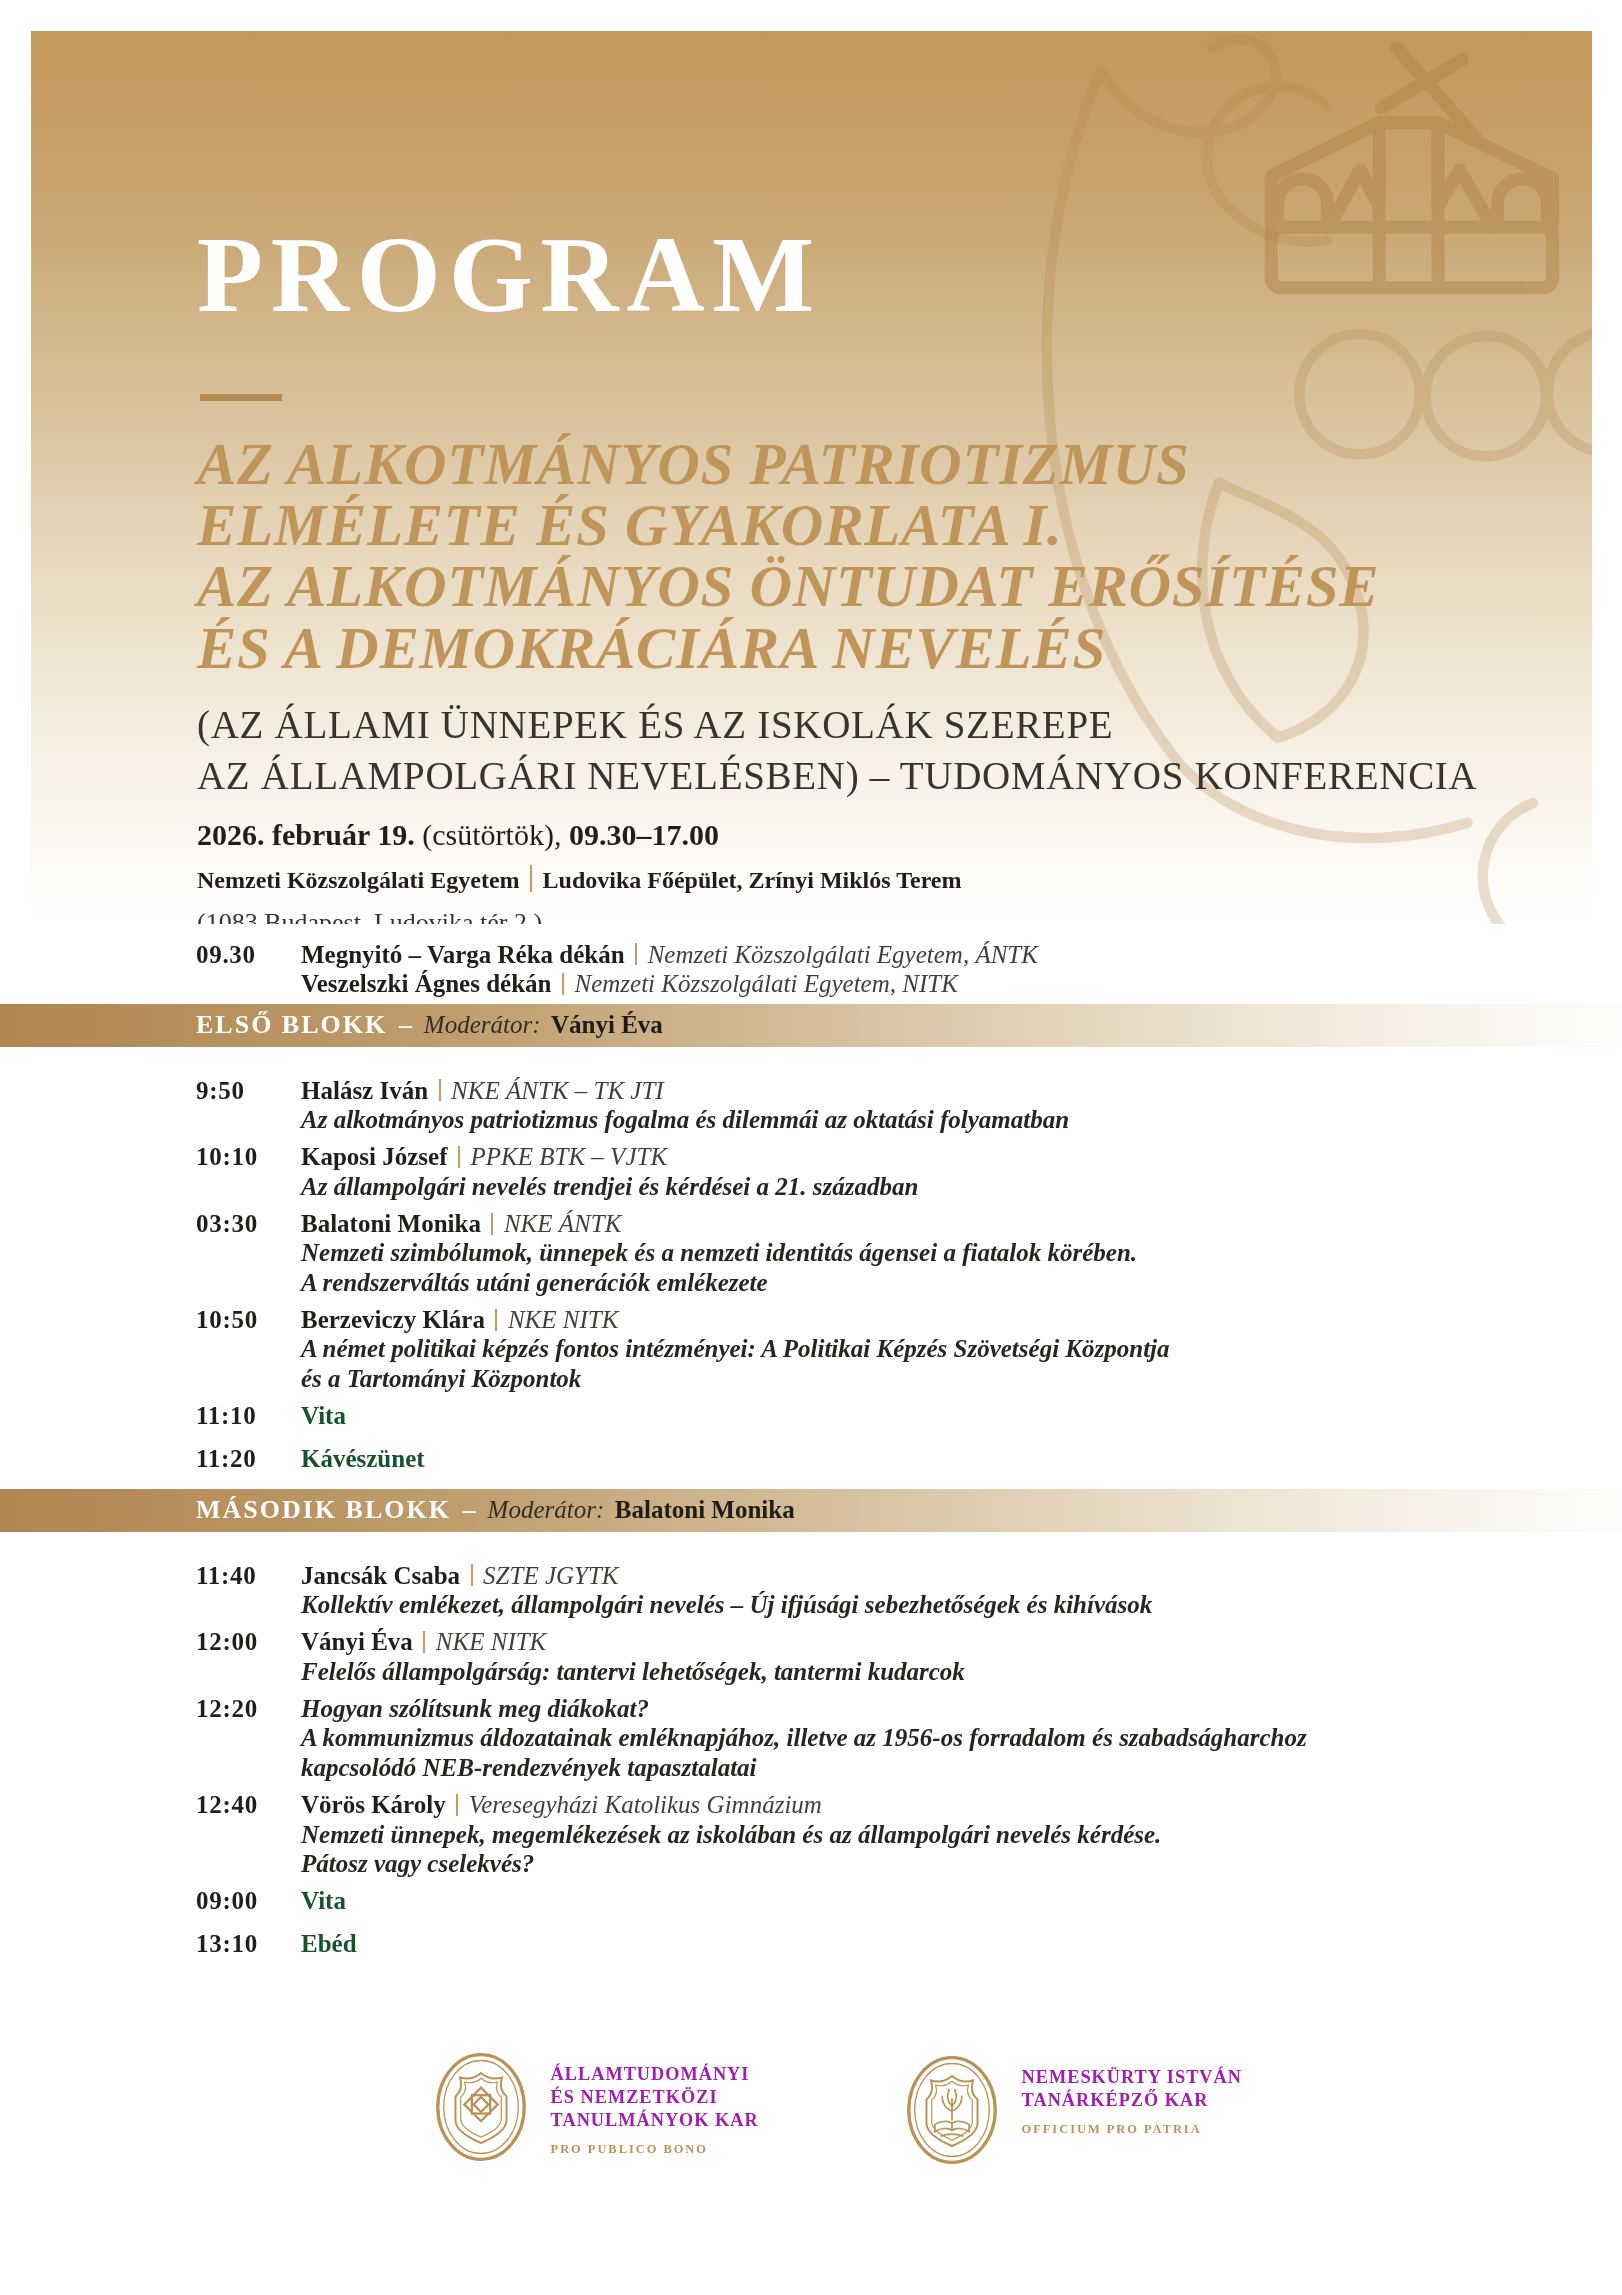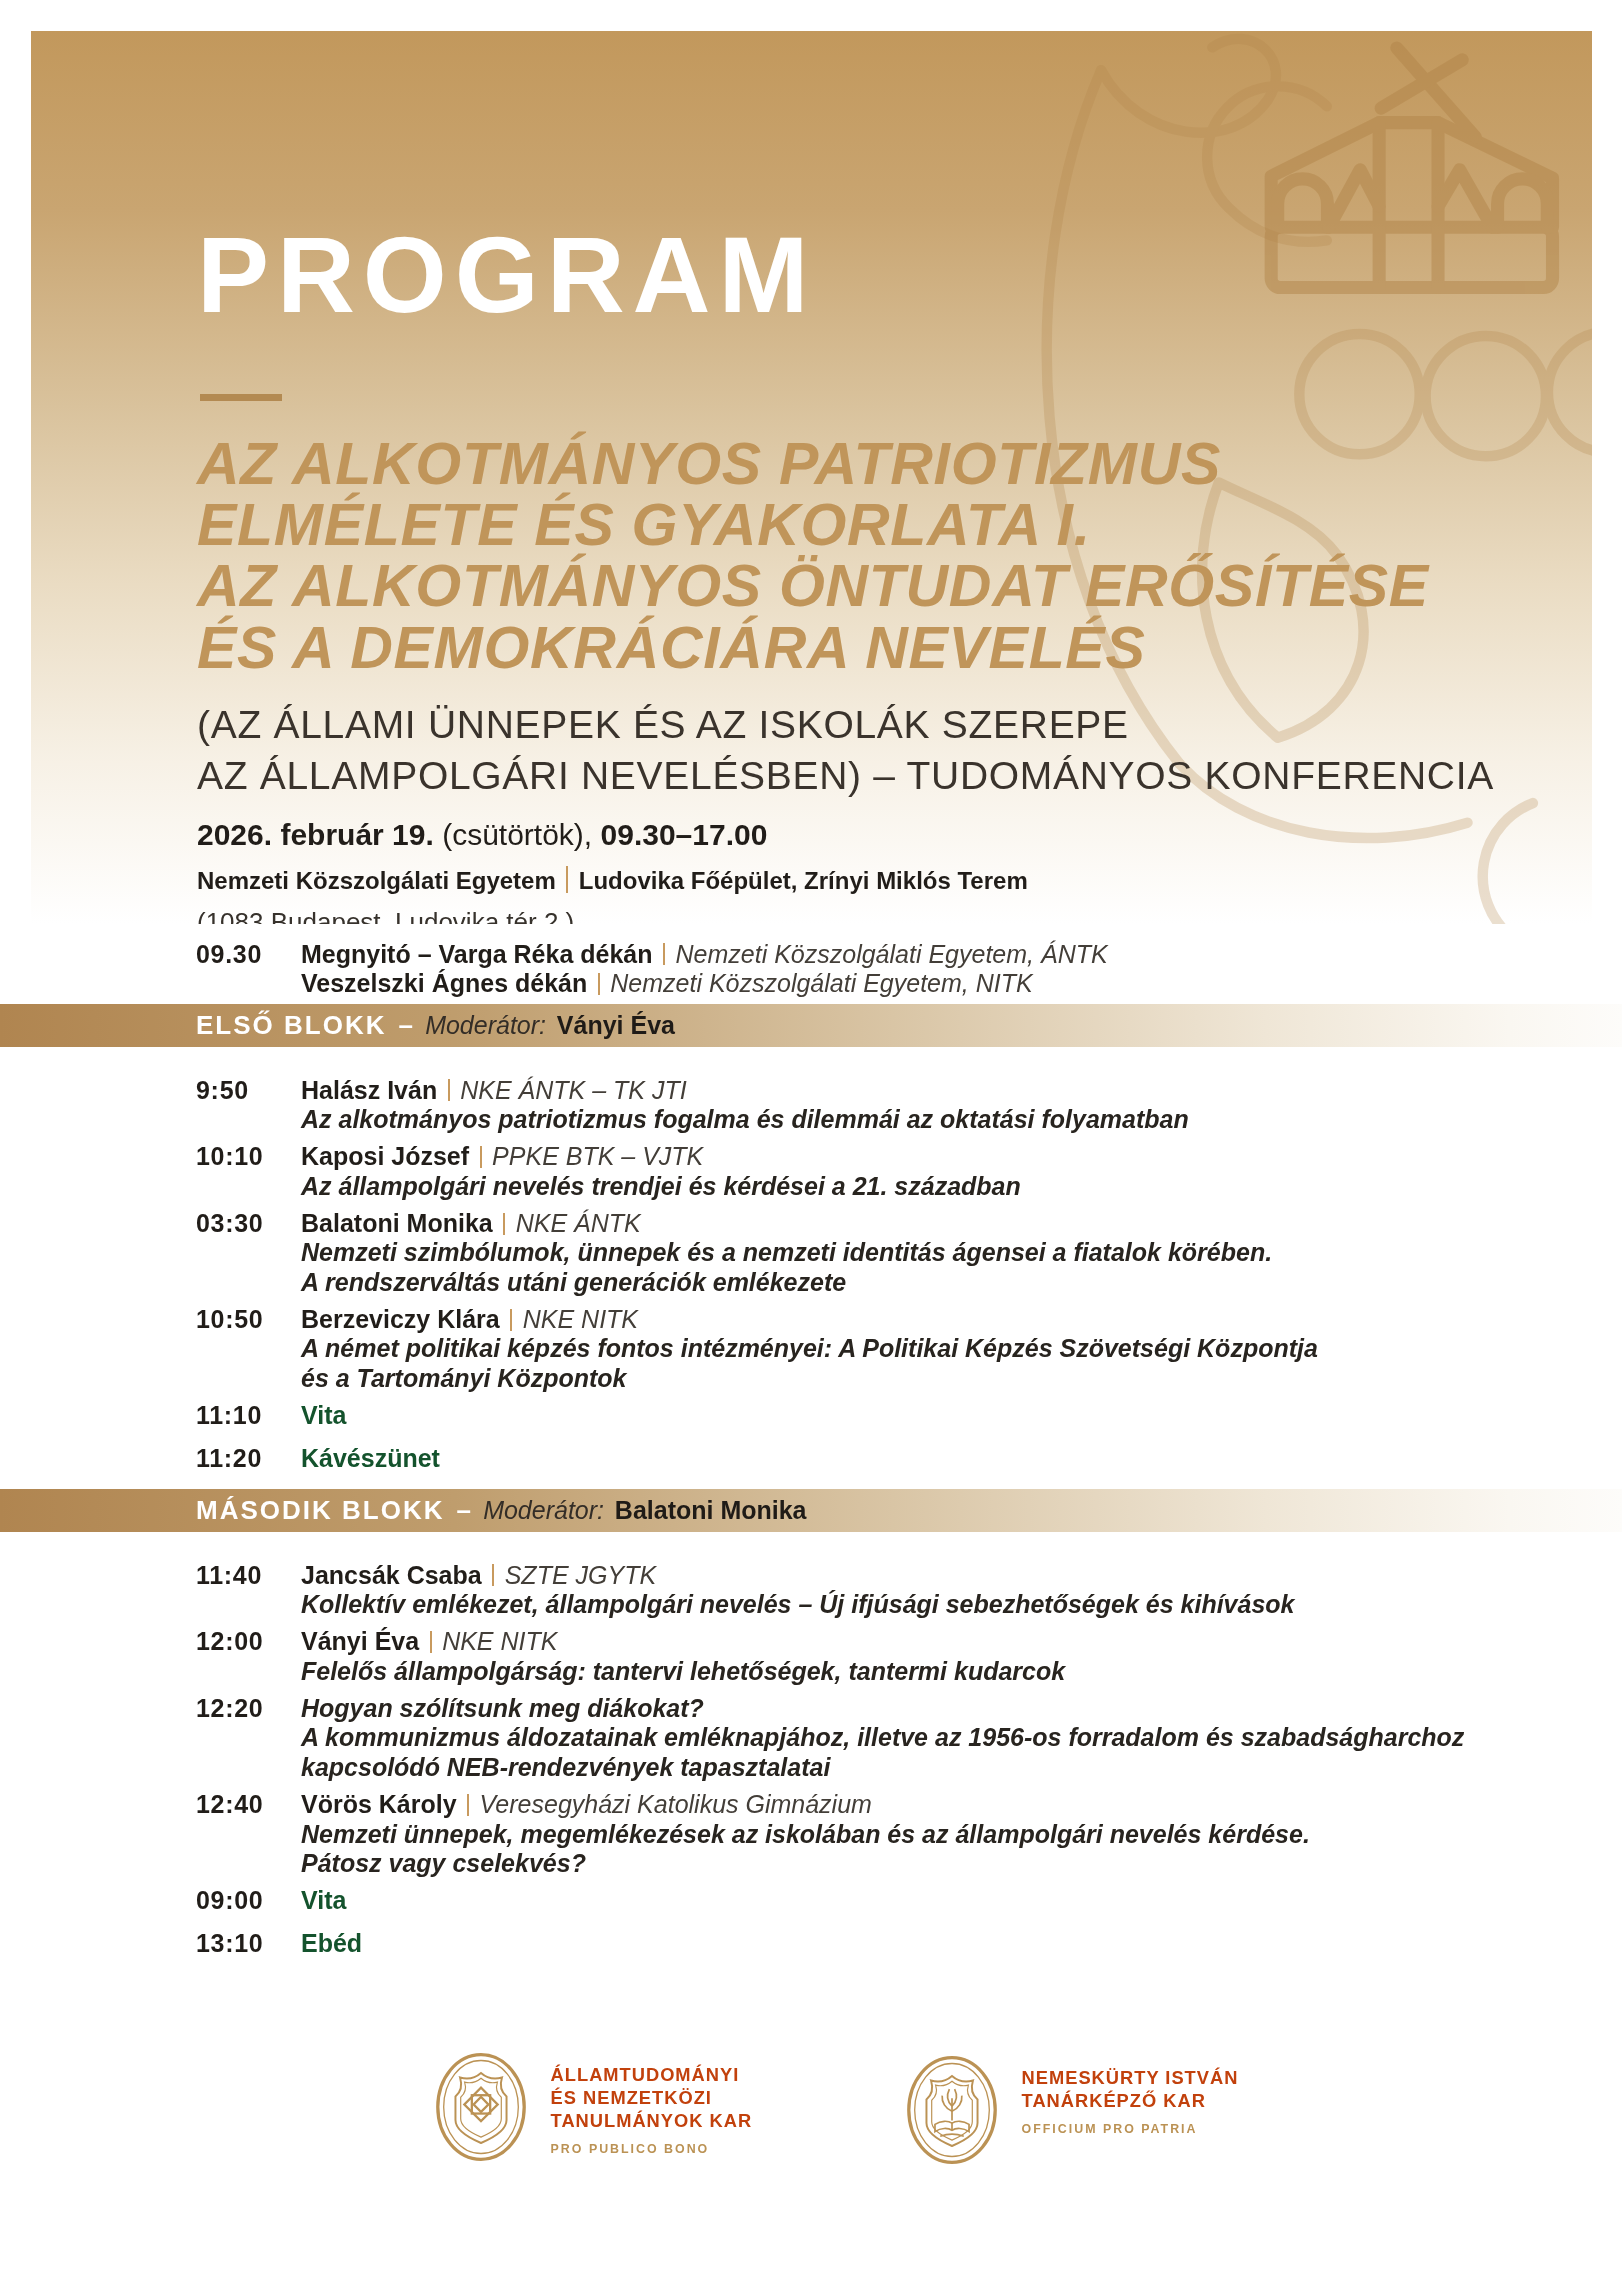--- a/index.html
+++ b/index.html
@@ -1,17 +1,17 @@
 <!DOCTYPE html>
 <html lang="hu" style="font-size:10.5px"><head>
 <meta charset="utf-8">
 <style>
   html,body{margin:0;padding:0;background:#ffffff;}
   .page{position:relative;width:1623px;height:2247px;background:#ffffff;overflow:hidden;
-        font-family:Liberation Sans, sans-serif;color:#262220;}
+        font-family:Liberation Serif, serif;color:#262220;}
 
   
   .hero{position:relative;margin:31px 31px 0 31px;height:893px;overflow:hidden;
         background:linear-gradient(180deg,#c2985c 0%,#c9a571 20%,#d9c29c 42%,#eadcc3 62%,#f7f1e6 82%,#ffffff 100%);}
   .watermark{position:absolute;top:0;right:0;width:622px;height:916px;z-index:1;}
   .hero-inner{position:relative;z-index:2;padding:190px 0 0 166px;}
   .kicker{margin:0;font-size:108px;font-weight:700;letter-spacing:7.9px;line-height:1;color:#ffffff;}
   .rule{width:82px;height:6.5px;background:#b38a52;margin:65px 0 0 2.6px;}
   .gold-title{margin:33px 0 0;font-size:59px;line-height:1.04;font-weight:800;font-style:italic;
               letter-spacing:0.7px;color:#c0955a;white-space:nowrap;}
@@ -50,21 +50,21 @@
 
   .agenda{margin-top:29px;}
   .item{margin-bottom:7.9px;}
   .plain-row{margin-top:3.9px;margin-bottom:13px;}
 
   
   .crest{position:absolute;display:flex;}
   .crest.left{left:435px;top:2052px;}
   .crest.right{left:906px;top:2055px;}
   .crest-text{margin:10.5px 0 0 23.6px;}
-  .crest-line{font-size:18.3px;font-weight:700;line-height:23px;letter-spacing:1px;color:#c2410c;}
+  .crest-line{font-size:18.3px;font-weight:700;line-height:23px;letter-spacing:1px;color:#a21caf;}
   .motto{margin-top:10.5px;font-size:12.4px;font-weight:700;letter-spacing:2px;color:#bb9254;}
 </style>
 </head>
 <body>
 
 <div class="page">
 
   <header class="hero">
     <svg class="watermark" viewBox="0 0 950 1400" aria-hidden="true">
       <g fill="none" stroke="#b2854a" stroke-linecap="round" stroke-linejoin="round">

